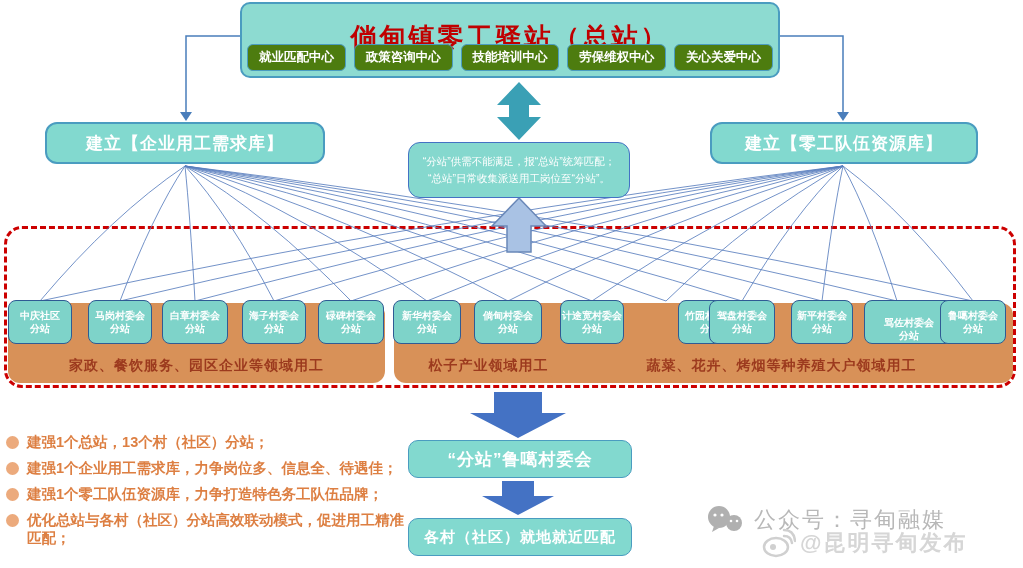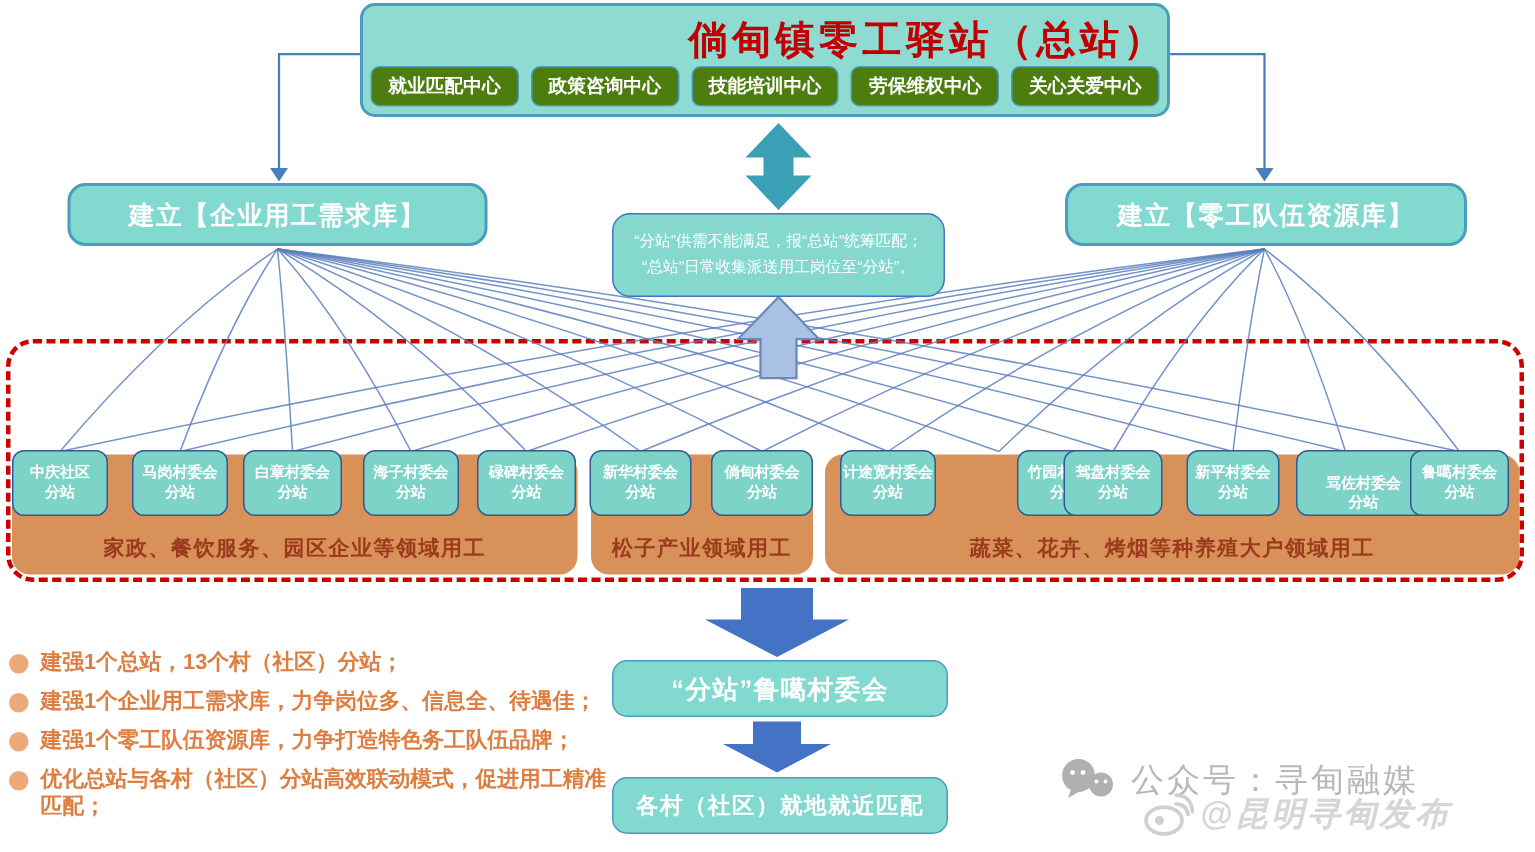--- a/index.html
+++ b/index.html
@@ -7,22 +7,22 @@
     position:relative;width:1023px;height:568px;background:#ffffff;
     font-family:"Liberation Sans","DejaVu Sans",sans-serif;overflow:hidden;
   }
   
   .hq-box{
     position:absolute;left:240px;top:2px;width:540px;height:76px;
     background:#8ddbd1;border:2px solid #4a9cc0;border-radius:10px;
     box-sizing:border-box;z-index:3;
   }
   .hq-title{
-    text-align:right;font-size:26px;font-weight:bold;color:#c00000;
-    letter-spacing:3px;margin-top:5px;
+    text-align:center;font-size:26px;font-weight:bold;color:#c00000;
+    letter-spacing:3px;margin-top:16px;
   }
   .hq-centers{
     position:absolute;left:5px;right:5px;bottom:5px;display:flex;gap:8px;
     justify-content:space-between;
   }
   .center-box{
     flex:1;height:25px;line-height:25px;text-align:center;
     background:#4d7c0f;border:1.5px solid #4a9cc0;border-radius:6px;
     color:#ffffff;font-size:12.5px;font-weight:bold;white-space:nowrap;
   }
@@ -51,21 +51,21 @@
   
   .strip{
     position:absolute;top:303px;height:80px;background:#d89158;
     border-radius:12px;z-index:1;
   }
   .strip-label{
     position:absolute;left:0;right:0;bottom:8px;text-align:center;
     color:#9c3a1e;font-size:14px;font-weight:bold;letter-spacing:1px;
   }
   #strip-0{left:8px;width:377px;}
-  #strip-1{left:394px;width:148px;}
+  #strip-1{left:394px;width:148px;padding-left:41px;}
   #strip-2{left:550px;width:463px;}
   
   .village{
     position:absolute;top:300px;height:44px;background:#7ed3c9;
     border:1.5px solid #2f5b94;border-radius:8px;box-sizing:border-box;
     color:#ffffff;font-size:10px;font-weight:bold;line-height:1.3;
     display:flex;flex-direction:column;align-items:center;justify-content:center;
     text-align:center;z-index:3;padding:1px;
   }
   
@@ -87,21 +87,21 @@
   .bullet-text{
     color:#dd7f42;font-size:14.5px;font-weight:bold;line-height:1.3;
   }
   
   .wm-wechat{
     position:absolute;left:706px;top:505px;display:flex;align-items:center;gap:8px;
     color:#b8b8b8;font-size:22px;letter-spacing:2px;z-index:4;
   }
   .wm-weibo{
     position:absolute;left:762px;top:528px;display:flex;align-items:center;gap:4px;
-    color:#d6d6d6;font-size:22px;font-weight:bold;letter-spacing:2px;z-index:5;font-style:italic;
+    color:#d6d6d6;font-size:22px;font-weight:bold;letter-spacing:2px;z-index:5;
   }
   
   #overlay{position:absolute;left:0;top:0;z-index:2;pointer-events:none;}
   .fan{fill:none;stroke:#5b7fbe;stroke-width:1;opacity:.85;}
   .lconn{fill:none;stroke:#4a7ebb;stroke-width:1.5;}
   .lhead{fill:#4a7ebb;}
   .dblarrow{fill:#3aa0b5;}
   .uparrow{fill:#a9c2e4;stroke:#6a88b8;stroke-width:1.5;}
   .fatarrow{fill:#4472c4;}
 </style>

